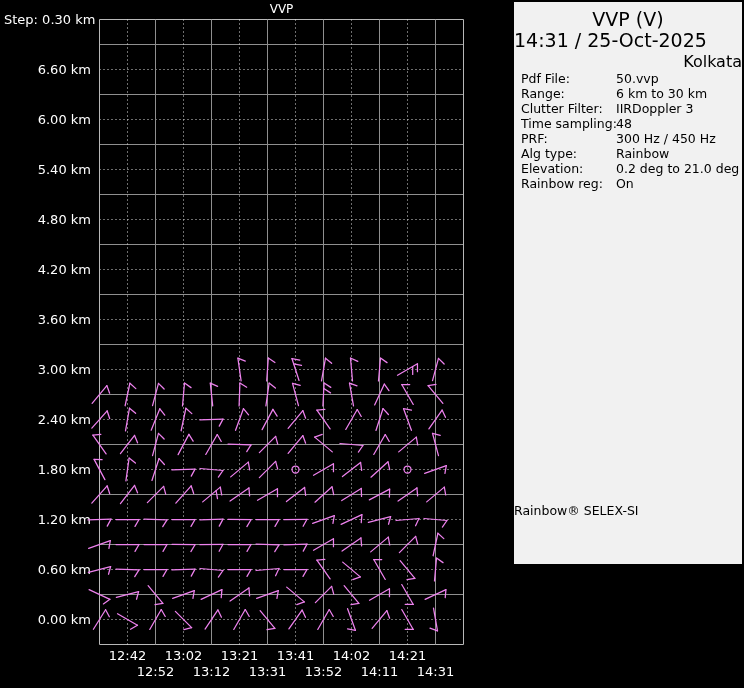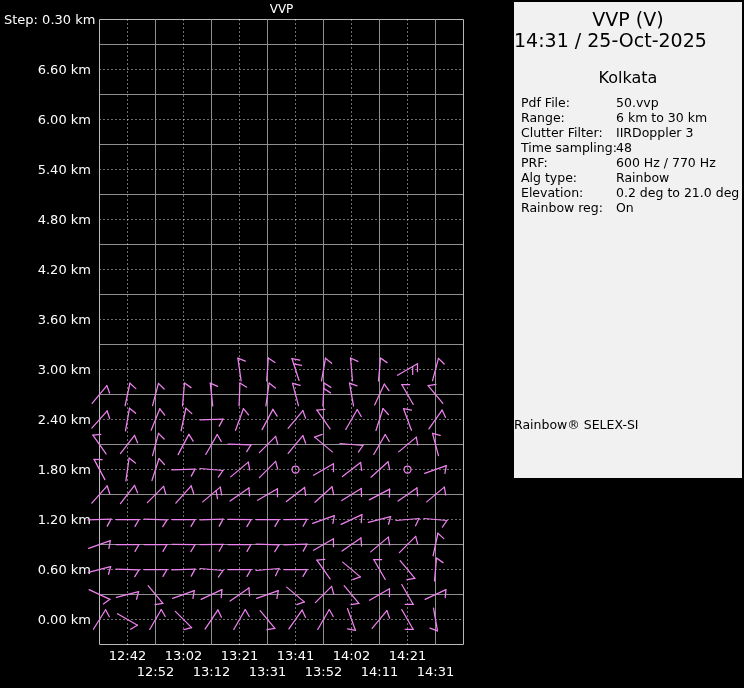--- a/index.html
+++ b/index.html
@@ -2,27 +2,27 @@
 <html><head>
 <meta charset="utf-8">
 <style>
   html,body{margin:0;padding:0;}
   body{
     width:744px;height:688px;background:#000;position:relative;overflow:hidden;
     font-family:"DejaVu Sans","Liberation Sans",sans-serif;
   }
   #plot-svg{position:absolute;left:0;top:0;}
   .panel{
-    position:absolute;left:514px;top:2px;width:228px;height:476px;
+    position:absolute;left:514px;top:2px;width:228px;height:562px;
     background:#f1f1f1;color:#000;
   }
   .panel-title{font-size:19px;text-align:center;margin-top:6px;line-height:22px;}
   .panel-datetime{font-size:19px;text-align:left;line-height:21px;}
-  .panel-site{font-size:16px;text-align:center;line-height:19px;margin-top:17px;}
-  .fields{margin-top:8px;padding:0 0 0 7px;}
+  .panel-site{font-size:16px;text-align:right;line-height:19px;margin-top:1px;}
+  .fields{padding:0 0 0 7px;}
   .field-row{display:grid;grid-template-columns:95px auto;font-size:12.5px;line-height:15px;white-space:nowrap;}
   .branding{position:absolute;left:0;bottom:46px;font-size:12.5px;}
 </style>
 </head>
 <body>
 
 <svg id="plot-svg" width="510" height="688" viewBox="0 0 510 688">
     <line x1="99.5" y1="619.5" x2="463.5" y2="619.5" stroke="#dcdcdc" stroke-width="1" stroke-dasharray="1 3"></line>
     <line x1="99.5" y1="594.5" x2="463.5" y2="594.5" stroke="#8f8f8f" stroke-width="1" stroke-dasharray="none"></line>
     <line x1="99.5" y1="569.5" x2="463.5" y2="569.5" stroke="#dcdcdc" stroke-width="1" stroke-dasharray="1 3"></line>
@@ -657,21 +657,21 @@
     <div class="field-row">
       <span>Clutter Filter:</span>
       <span>IIRDoppler 3</span>
     </div>
     <div class="field-row">
       <span>Time sampling:</span>
       <span>48</span>
     </div>
     <div class="field-row">
       <span>PRF:</span>
-      <span>600 Hz / 770 Hz</span>
+      <span>300 Hz / 450 Hz</span>
     </div>
     <div class="field-row">
       <span>Alg type:</span>
       <span>Rainbow</span>
     </div>
     <div class="field-row">
       <span>Elevation:</span>
       <span>0.2 deg to 21.0 deg</span>
     </div>
     <div class="field-row">

